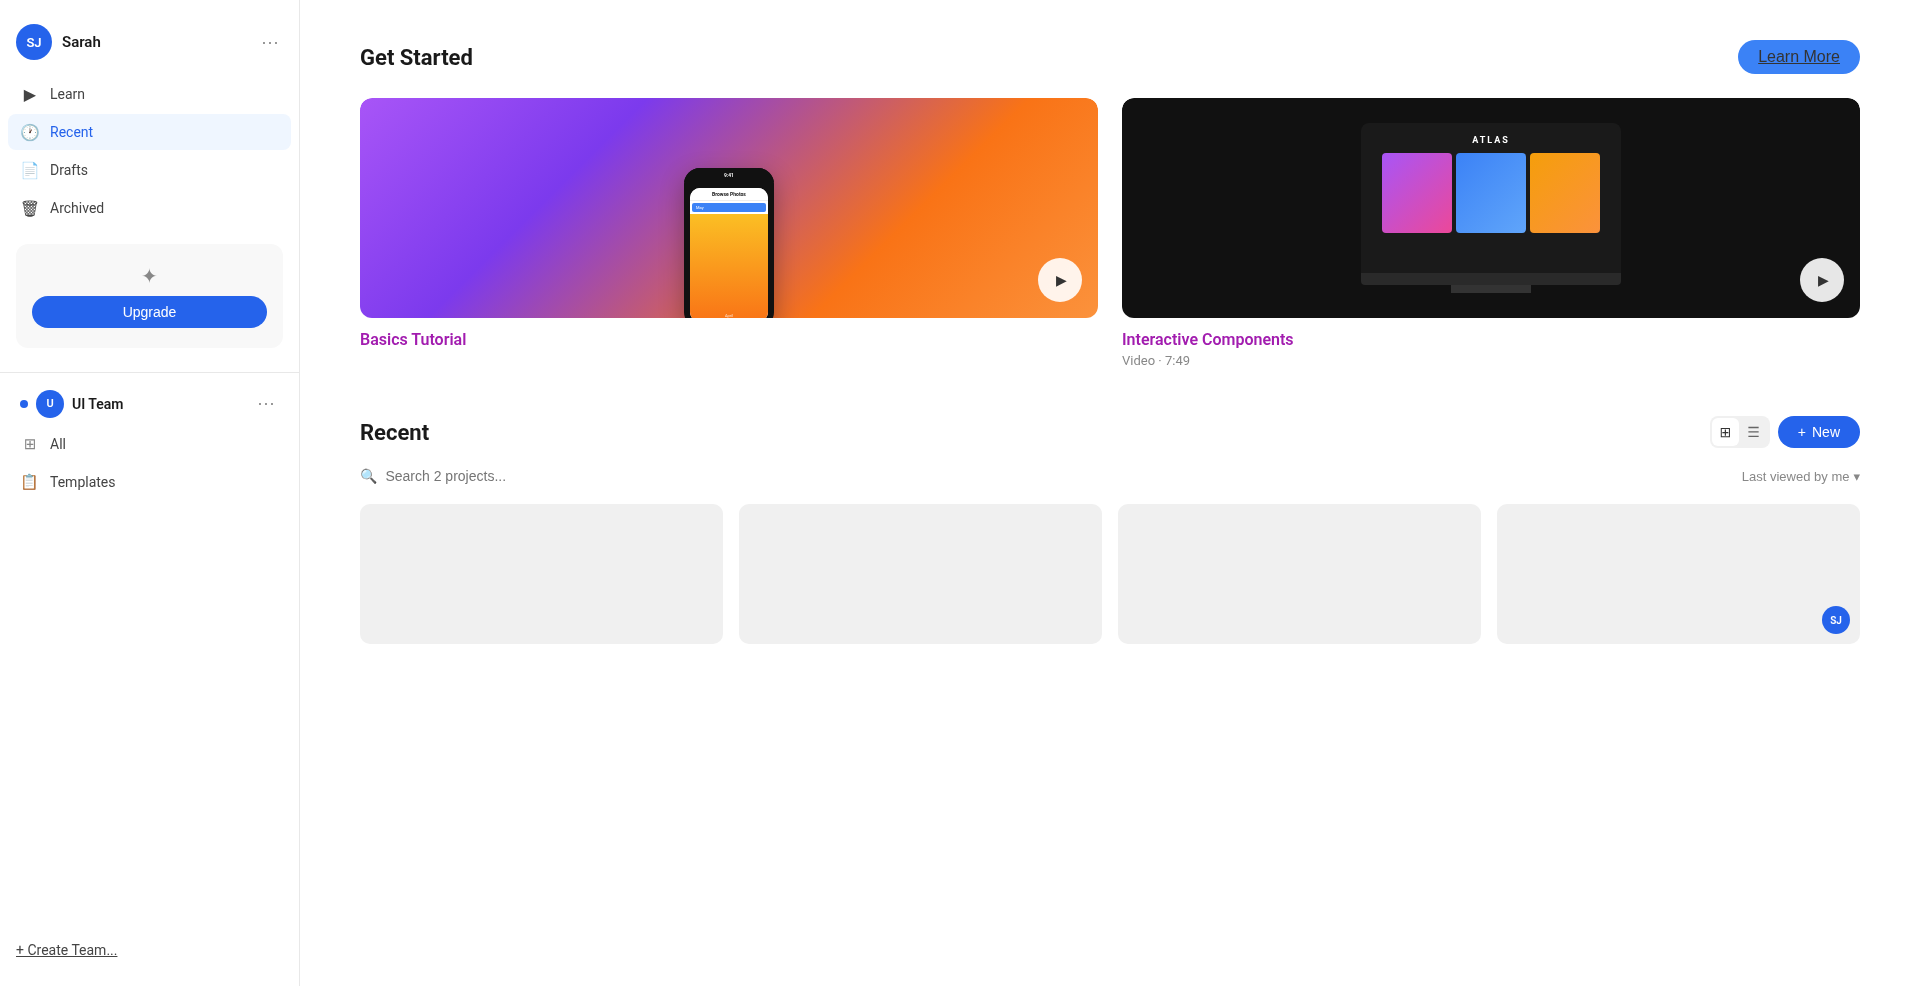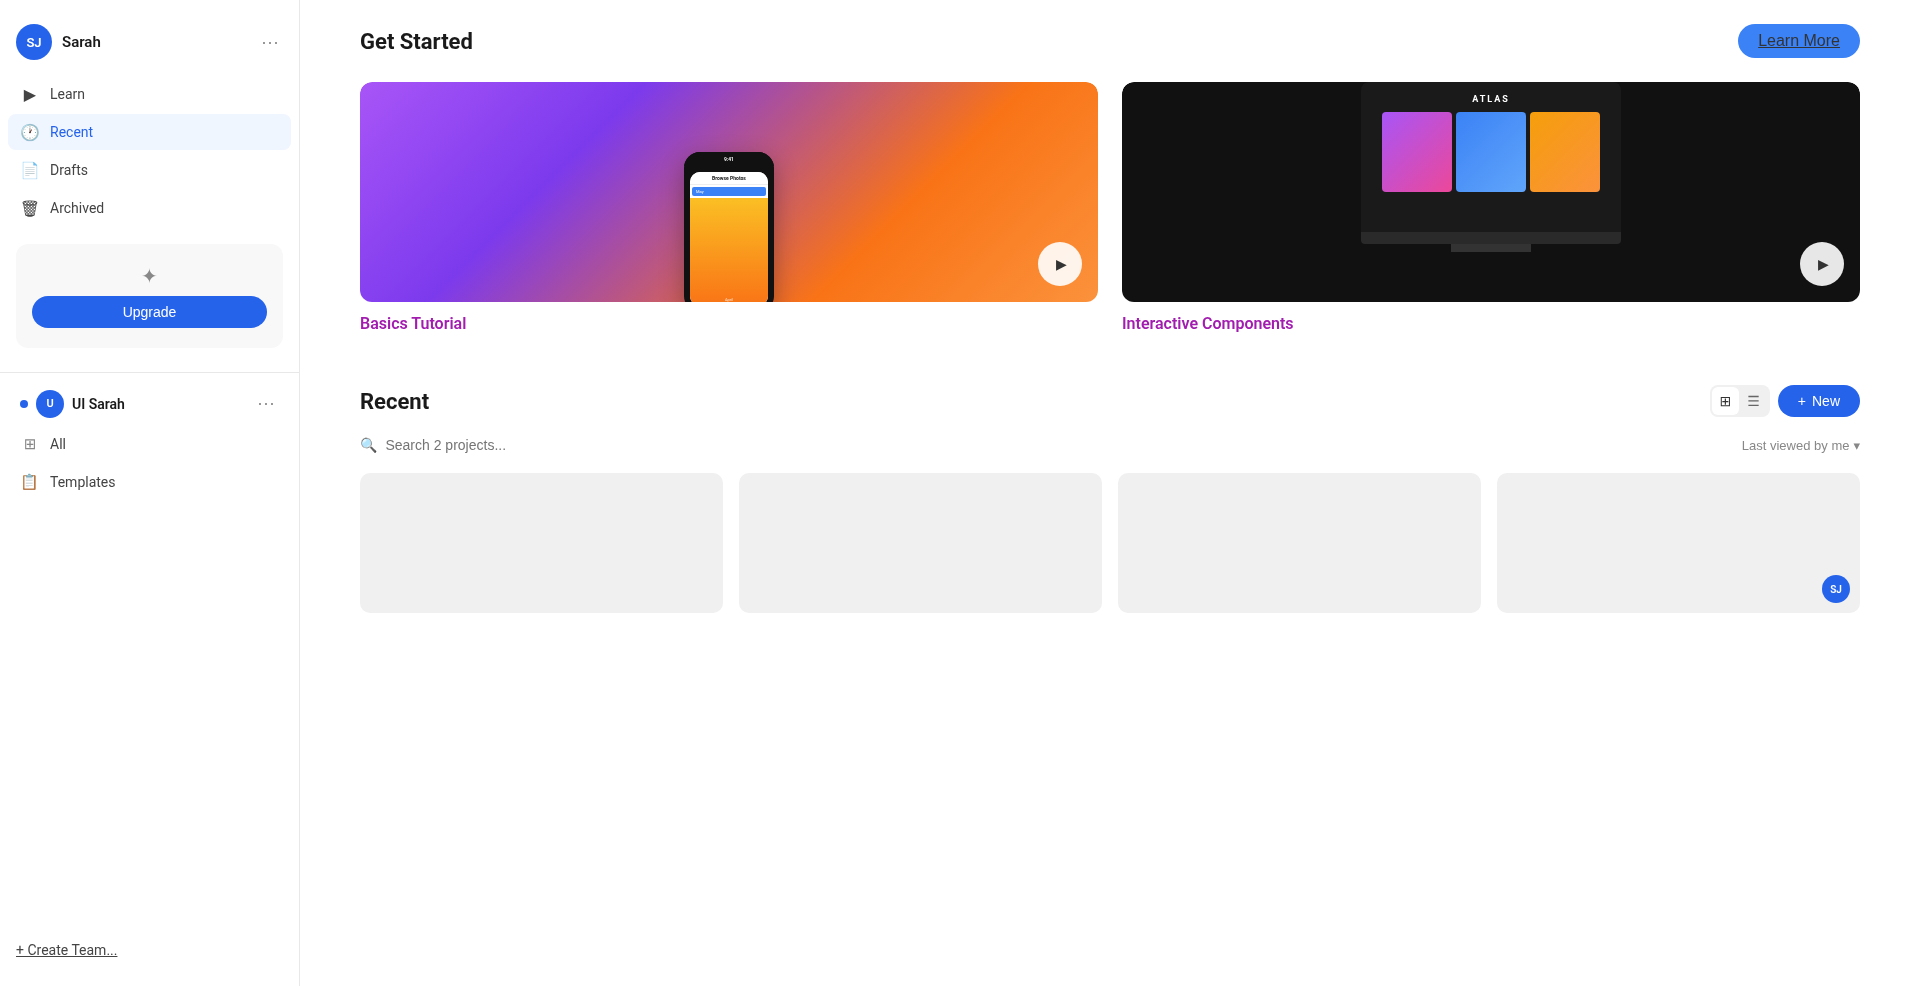--- a/index.html
+++ b/index.html
@@ -195,21 +195,21 @@
       font-size: 14px;
       color: #444;
       margin-top: auto;
     }
 
     
     #main {
       flex: 1;
       overflow-y: auto;
       background: #fff;
-      padding: 24px 60px;
+      padding: 40px 60px;
     }
 
     
     .section-header {
       display: flex;
       align-items: center;
       justify-content: space-between;
       margin-bottom: 24px;
     }
 
@@ -312,21 +312,21 @@
       padding: 2px 4px;
       margin: 2px;
       border-radius: 2px;
     }
 
     .video-thumbnail-interactive {
       background: #111;
       width: 100%;
       height: 100%;
       display: flex;
-      align-items: flex-start;
+      align-items: center;
       justify-content: center;
     }
 
     .laptop-mockup {
       width: 260px;
       position: relative;
     }
 
     .laptop-screen {
       background: #1a1a1a;
@@ -558,21 +558,21 @@
     <button class="upgrade-btn">Upgrade</button>
   </div>
 
   <hr class="sidebar-divider">
 
   <div class="team-section">
     <div class="team-header">
       <div class="team-header-left">
         <div class="team-dot"></div>
         <div class="team-avatar">U</div>
-        <span class="team-name">UI Sarah</span>
+        <span class="team-name">UI Team</span>
       </div>
       <button class="dots-btn">···</button>
     </div>
 
     <div class="team-nav-item">
       <span class="team-nav-icon">⊞</span>
       <span>All</span>
     </div>
     <div class="team-nav-item">
       <span class="team-nav-icon">📋</span>
@@ -641,20 +641,21 @@
             </div>
             <div class="laptop-base"></div>
             <div class="laptop-stand"></div>
           </div>
         </div>
         <div class="play-btn">
           <span class="play-icon">▶</span>
         </div>
       </div>
       <div class="video-card-title">Interactive Components</div>
+      <div class="video-card-meta">Video · 7:49</div>
     </div>
   </div>
 
   <div class="recent-header">
     <h2 class="section-title">Recent</h2>
     <div class="recent-right">
       <div class="view-toggle">
         <button class="view-btn active">⊞</button>
         <button class="view-btn">☰</button>
       </div>

